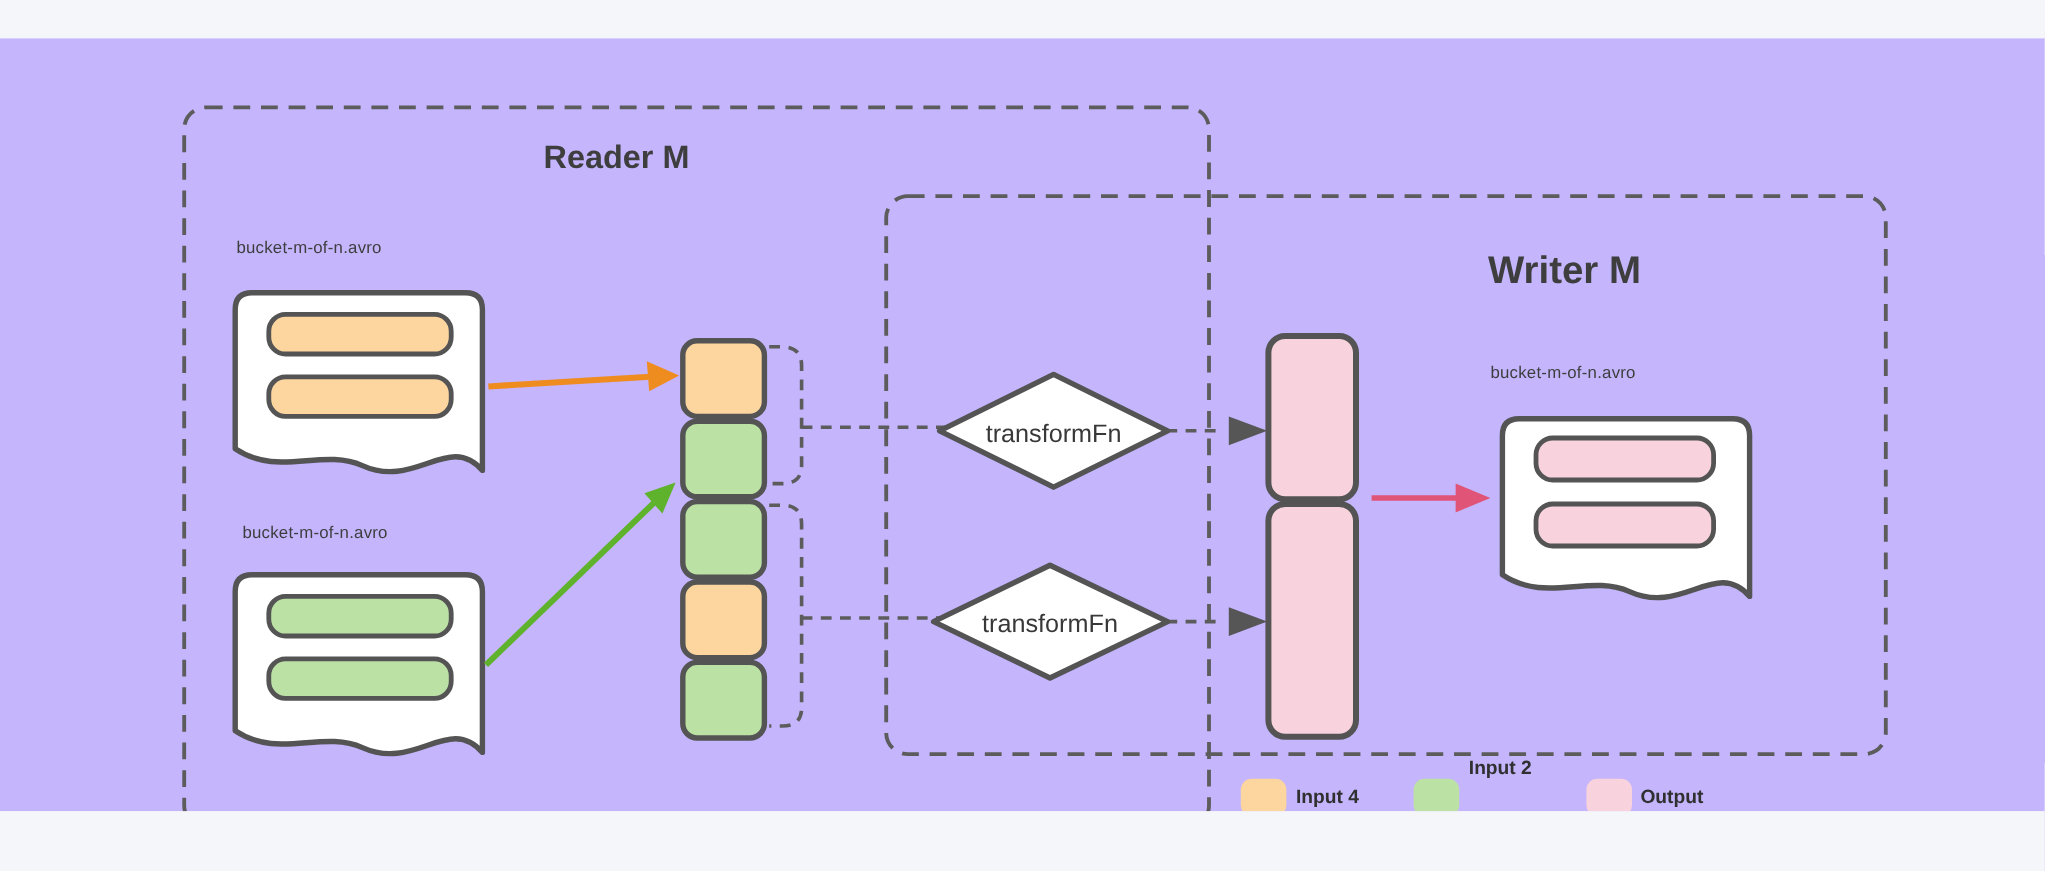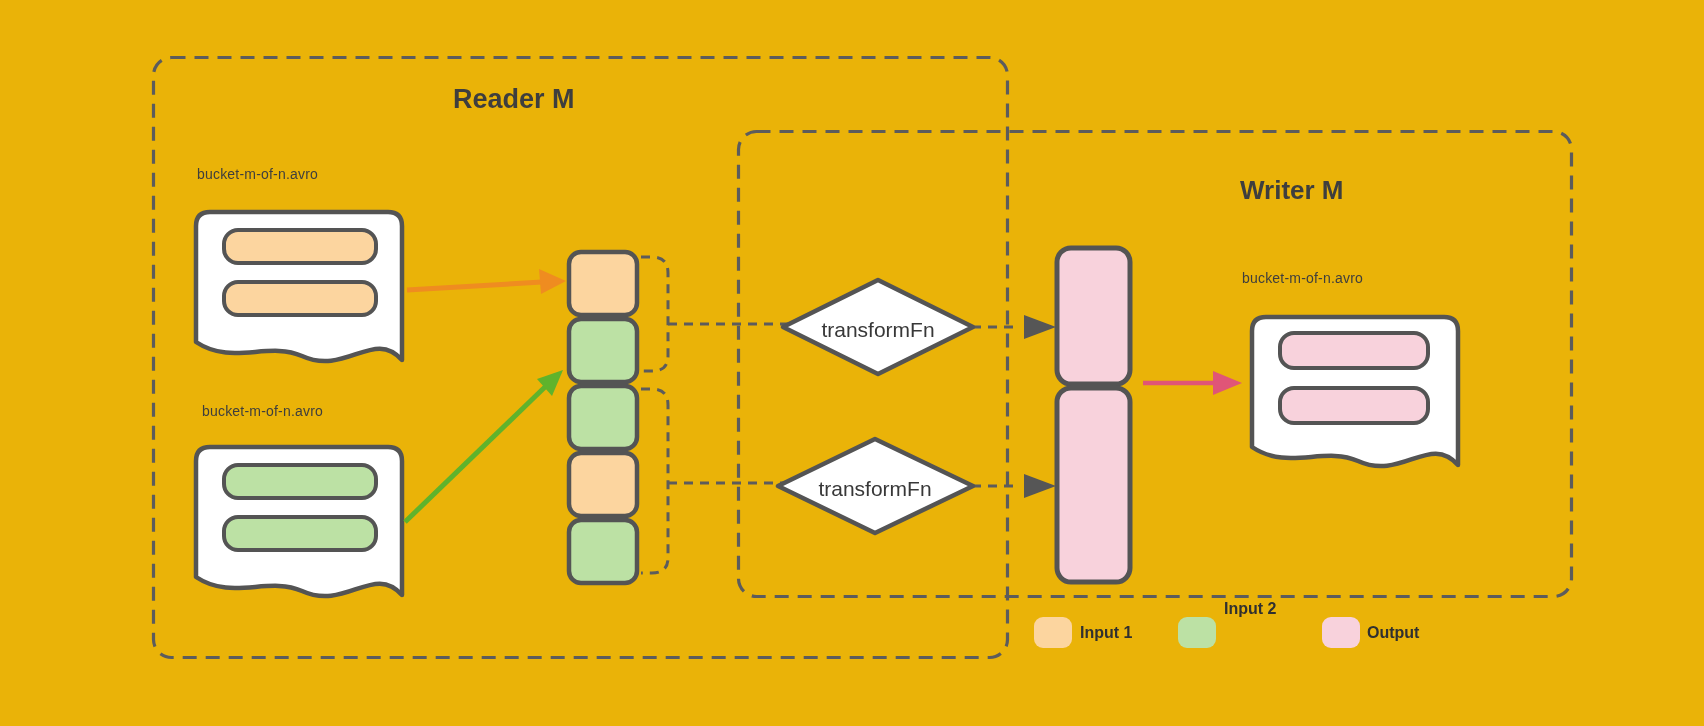--- a/index.html
+++ b/index.html
@@ -1,18 +1,18 @@
 <!DOCTYPE html>
 <html><head>
 <meta charset="utf-8">
 <style>
   html,body{margin:0;padding:0;background:#f5f6fa;}
   .canvas{
-    position:relative;width:1704px;height:726px;background:#eab308;
-    overflow:hidden;font-family:"Liberation Sans",sans-serif;
+    position:relative;width:1704px;height:644px;background:#c4b5fd;
+    overflow:hidden;font-family:"Liberation Sans",sans-serif;margin-top:32px;
   }
   .layer{position:absolute;left:0;top:0;}
   .box-title{position:absolute;font-weight:700;font-size:27px;color:#3e3e3e;white-space:nowrap;}
   .file-label{position:absolute;font-weight:400;font-size:14px;color:#3e3e3e;white-space:nowrap;letter-spacing:.2px;}
   .diamond-label{position:absolute;width:190px;text-align:center;font-size:21px;color:#383838;white-space:nowrap;}
   .legend-label{position:absolute;font-weight:700;font-size:16px;color:#303030;white-space:nowrap;}
 </style>
 </head>
 <body>
 
@@ -88,31 +88,31 @@
       <polygon points="1242,383 1213,371 1213,395" fill="#e05577"></polygon>
     </g>
 
     <rect x="1034" y="617" width="38" height="31" rx="9" fill="#fcd59f"></rect>
     <rect x="1178" y="617" width="38" height="31" rx="9" fill="#bce1a4"></rect>
     <rect x="1322" y="617" width="38" height="31" rx="9" fill="#f8d2dc"></rect>
   </svg>
 
   <div class="box-title" style="left:453px;top:84px;">Reader M</div>
 
-  <div class="box-title" style="left:1240px;top:175px;font-size:26px;">Writer M</div>
+  <div class="box-title" style="left:1240px;top:175px;font-size:32px;">Writer M</div>
 
   <div class="file-label" style="left:197px;top:166px;">bucket-m-of-n.avro</div>
 
   <div class="file-label" style="left:202px;top:403px;">bucket-m-of-n.avro</div>
 
   <div class="file-label" style="left:1242px;top:270px;">bucket-m-of-n.avro</div>
 
   <div class="diamond-label" style="left:783px;top:318px;">transformFn</div>
 
   <div class="diamond-label" style="left:780px;top:477px;">transformFn</div>
 
-  <div class="legend-label" style="left:1080px;top:624px;">Input 1</div>
+  <div class="legend-label" style="left:1080px;top:624px;">Input 4</div>
 
   <div class="legend-label" style="left:1224px;top:600px;">Input 2</div>
 
   <div class="legend-label" style="left:1367px;top:624px;text-align:center;">Output</div>
 
 </div>
 
 </body></html>

